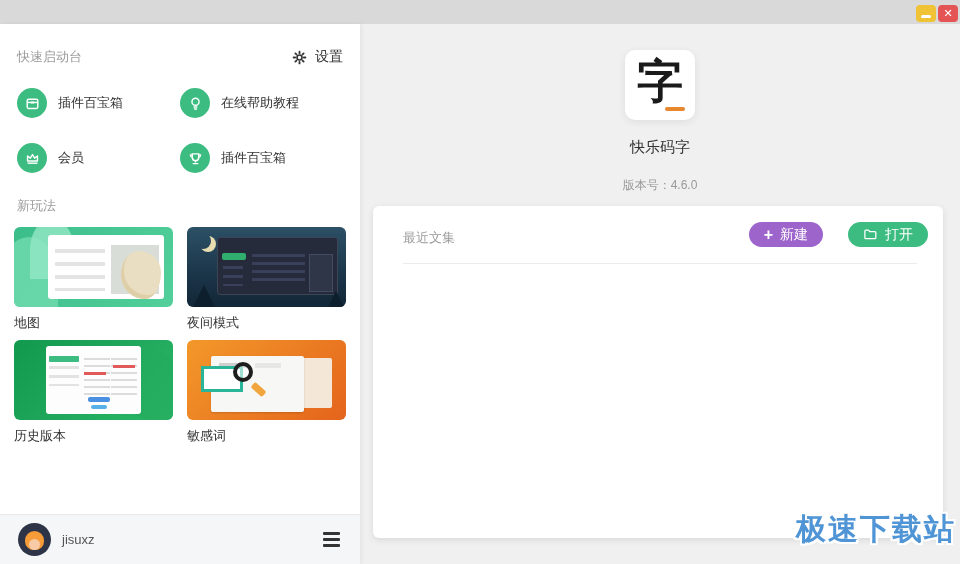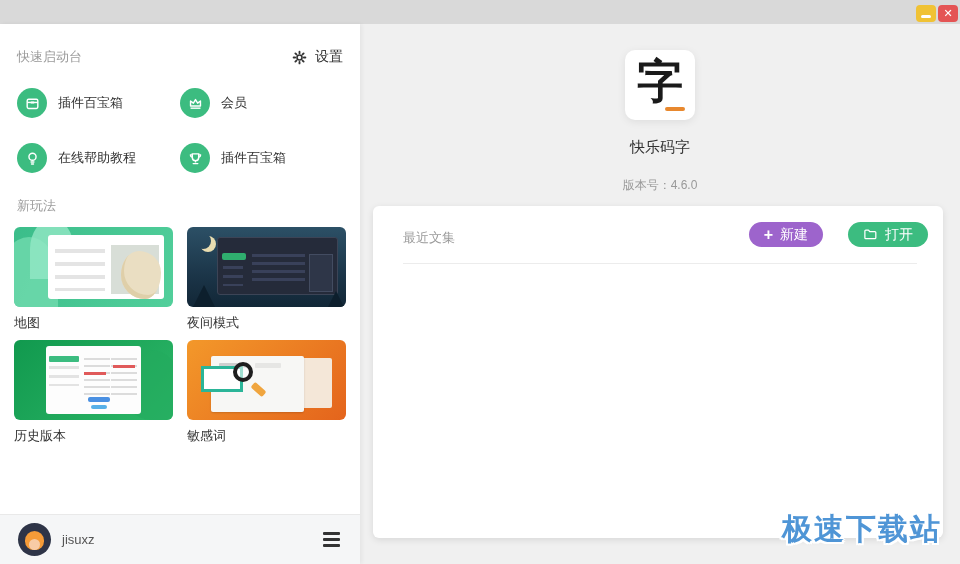--- a/index.html
+++ b/index.html
@@ -111,21 +111,21 @@
   .card-head { display:flex; align-items:flex-end; padding:16px 15px 16px 30px; }
   .card-title { color:#9b9b9b; font-size:13px; }
   .card-actions { margin-left:auto; display:flex; gap:25px; }
   .pill { height:25px; border-radius:13px; border:none; color:#fff; font-size:14px; display:flex; align-items:center; gap:7px; padding:0 15px; cursor:pointer; font-family:inherit; }
   .pill.new { background:var(--purple,#9d64cc); }
   .pill.open { background:var(--green,#3cbc80); }
   .pill .plus { font-size:16px; font-weight:bold; line-height:1; }
   .card-divider { border-bottom:1px solid #ececec; margin:0 26px 0 30px; }
   .card-body { flex:1; }
 
-  .watermark { position:absolute; right:18px; bottom:14px; font-size:30px; font-weight:bold; letter-spacing:2px; color:var(--wblue,#4f95d6); z-index:5;
+  .watermark { position:absolute; right:4px; bottom:14px; font-size:30px; font-weight:bold; letter-spacing:2px; color:var(--wblue,#4f95d6); z-index:5;
     text-shadow:-2px -2px 0 #fff, 2px -2px 0 #fff, -2px 2px 0 #fff, 2px 2px 0 #fff, 0 2px 0 #fff, 0 -2px 0 #fff, 2px 0 0 #fff, -2px 0 0 #fff; }
 </style>
 </head>
 <body>
 
 <div class="window">
   <div class="titlebar">
     <div class="win-controls">
       <div class="win-btn min">
           <span class="bar"></span>
@@ -166,34 +166,34 @@
               <rect x="4.5" y="6" width="15" height="13" rx="2" fill="none" stroke="#fff" stroke-width="2"></rect>
               <line x1="4.5" y1="10.5" x2="19.5" y2="10.5" stroke="#fff" stroke-width="2"></line>
               <rect x="9.3" y="9" width="5.4" height="3" rx="1.2" fill="#fff"></rect>
             </svg>
           </span>
           <span class="q-label">插件百宝箱</span>
         </div>
         <div class="quick-item">
           <span class="q-circle">
             <svg viewBox="0 0 24 24" width="17" height="17">
+              <circle cx="12" cy="9.5" r="5" fill="none" stroke="#fff" stroke-width="2"></circle>
+              <path d="M10 17h4 M10.6 19.7h2.8" stroke="#fff" stroke-width="2" stroke-linecap="round" fill="none"></path>
+            </svg>
+          </span>
+          <span class="q-label">在线帮助教程</span>
+        </div>
+        <div class="quick-item">
+          <span class="q-circle">
+            <svg viewBox="0 0 24 24" width="17" height="17">
               <path d="M5 15.5 V8.5 l4 3 3-5 3 5 4-3 v7 z" fill="none" stroke="#fff" stroke-width="2" stroke-linejoin="round"></path>
               <line x1="5" y1="18.6" x2="19" y2="18.6" stroke="#fff" stroke-width="2"></line>
             </svg>
           </span>
           <span class="q-label">会员</span>
-        </div>
-        <div class="quick-item">
-          <span class="q-circle">
-            <svg viewBox="0 0 24 24" width="17" height="17">
-              <circle cx="12" cy="9.5" r="5" fill="none" stroke="#fff" stroke-width="2"></circle>
-              <path d="M10 17h4 M10.6 19.7h2.8" stroke="#fff" stroke-width="2" stroke-linecap="round" fill="none"></path>
-            </svg>
-          </span>
-          <span class="q-label">在线帮助教程</span>
         </div>
         <div class="quick-item">
           <span class="q-circle">
             <svg viewBox="0 0 24 24" width="17" height="17">
               <path d="M7.5 5.5h9v5a4.5 4.5 0 0 1-9 0z" fill="none" stroke="#fff" stroke-width="2"></path>
               <path d="M7.5 7H4.8a2.6 2.6 0 0 0 2.9 2.9 M16.5 7h2.7a2.6 2.6 0 0 1-2.9 2.9" fill="none" stroke="#fff" stroke-width="1.7"></path>
               <line x1="12" y1="15" x2="12" y2="17.6" stroke="#fff" stroke-width="2"></line>
               <line x1="8.8" y1="19.2" x2="15.2" y2="19.2" stroke="#fff" stroke-width="2" stroke-linecap="round"></line>
             </svg>
           </span>

